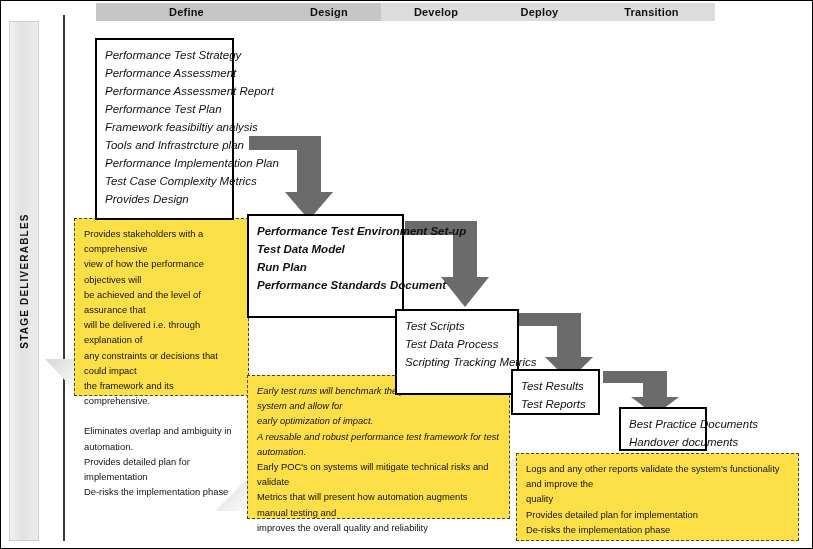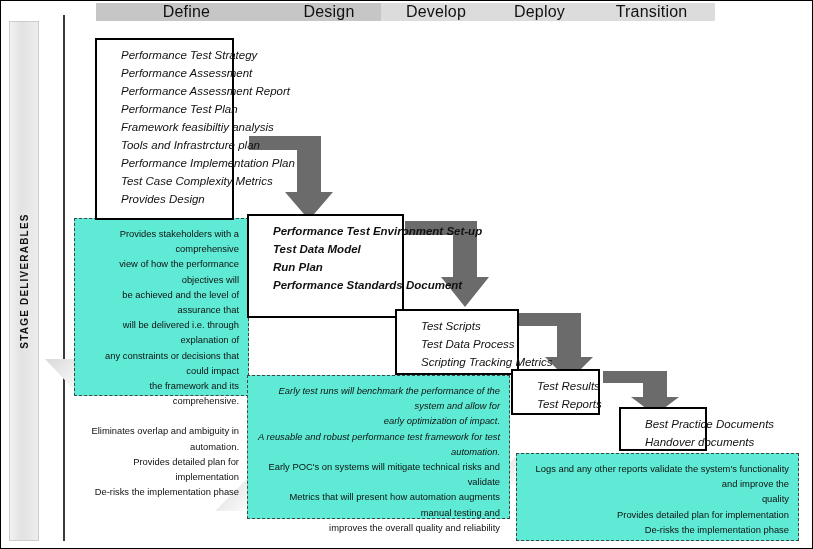--- a/index.html
+++ b/index.html
@@ -16,21 +16,21 @@
 
   
   .stage-bar{
     position:absolute;
     top:2px;left:95px;
     width:619px;height:18px;
     display:flex;
   }
   .stage-cell{
     display:flex;align-items:center;justify-content:center;
-    font-size:16px;font-weight:normal;color:#111;
+    font-size:11px;font-weight:bold;color:#111;
     letter-spacing:.2px;
     height:100%;
     box-sizing:border-box;
   }
   .stage-dark{background:#c6c6c6;}
   .stage-light{background:#dcdcdc;}
 
   
   .left-col{
     position:absolute;
@@ -55,40 +55,39 @@
     width:2px;height:526px;
     background:#3a3a3a;
   }
 
   
   .dbox{
     position:absolute;
     background:#fff;
     border:2px solid #000;
     box-sizing:border-box;
-    padding:6px 8px 5px 24px;
+    padding:6px 8px 5px 8px;
     z-index:6;
   }
   .dbox .item{
     font-style:italic;
     font-size:11.5px;
     line-height:18px;
     color:#111;
     white-space:nowrap;
   }
 
   
   .nbox{
     position:absolute;
-    background:#5eead4;
+    background:#fde047;
     border:1.5px dashed #444;
     box-sizing:border-box;
     padding:7px 9px;
     z-index:5;
-    text-align:right;
   }
   .nbox .line{
     font-size:9.4px;
     line-height:15.2px;
     color:#111;
   }
   .nbox .line.gap{height:15px;}
   .nbox .line.it{font-style:italic;}
 
   
@@ -160,21 +159,21 @@
     <div class="item">Provides Design</div>
   </div>
 
   <div class="dbox" style="left:246px;top:213px;width:157px;height:104px;font-weight:bold;">
     <div class="item">Performance Test Environment Set-up</div>
     <div class="item">Test Data Model</div>
     <div class="item">Run Plan</div>
     <div class="item">Performance Standards Document</div>
   </div>
 
-  <div class="dbox" style="left:394px;top:308px;width:124px;height:66px;">
+  <div class="dbox" style="left:394px;top:308px;width:124px;height:86px;">
     <div class="item">Test Scripts</div>
     <div class="item">Test Data Process</div>
     <div class="item">Scripting Tracking Metrics</div>
   </div>
 
   <div class="dbox" style="left:510px;top:368px;width:89px;height:46px;">
     <div class="item">Test Results</div>
     <div class="item">Test Reports</div>
   </div>
 

